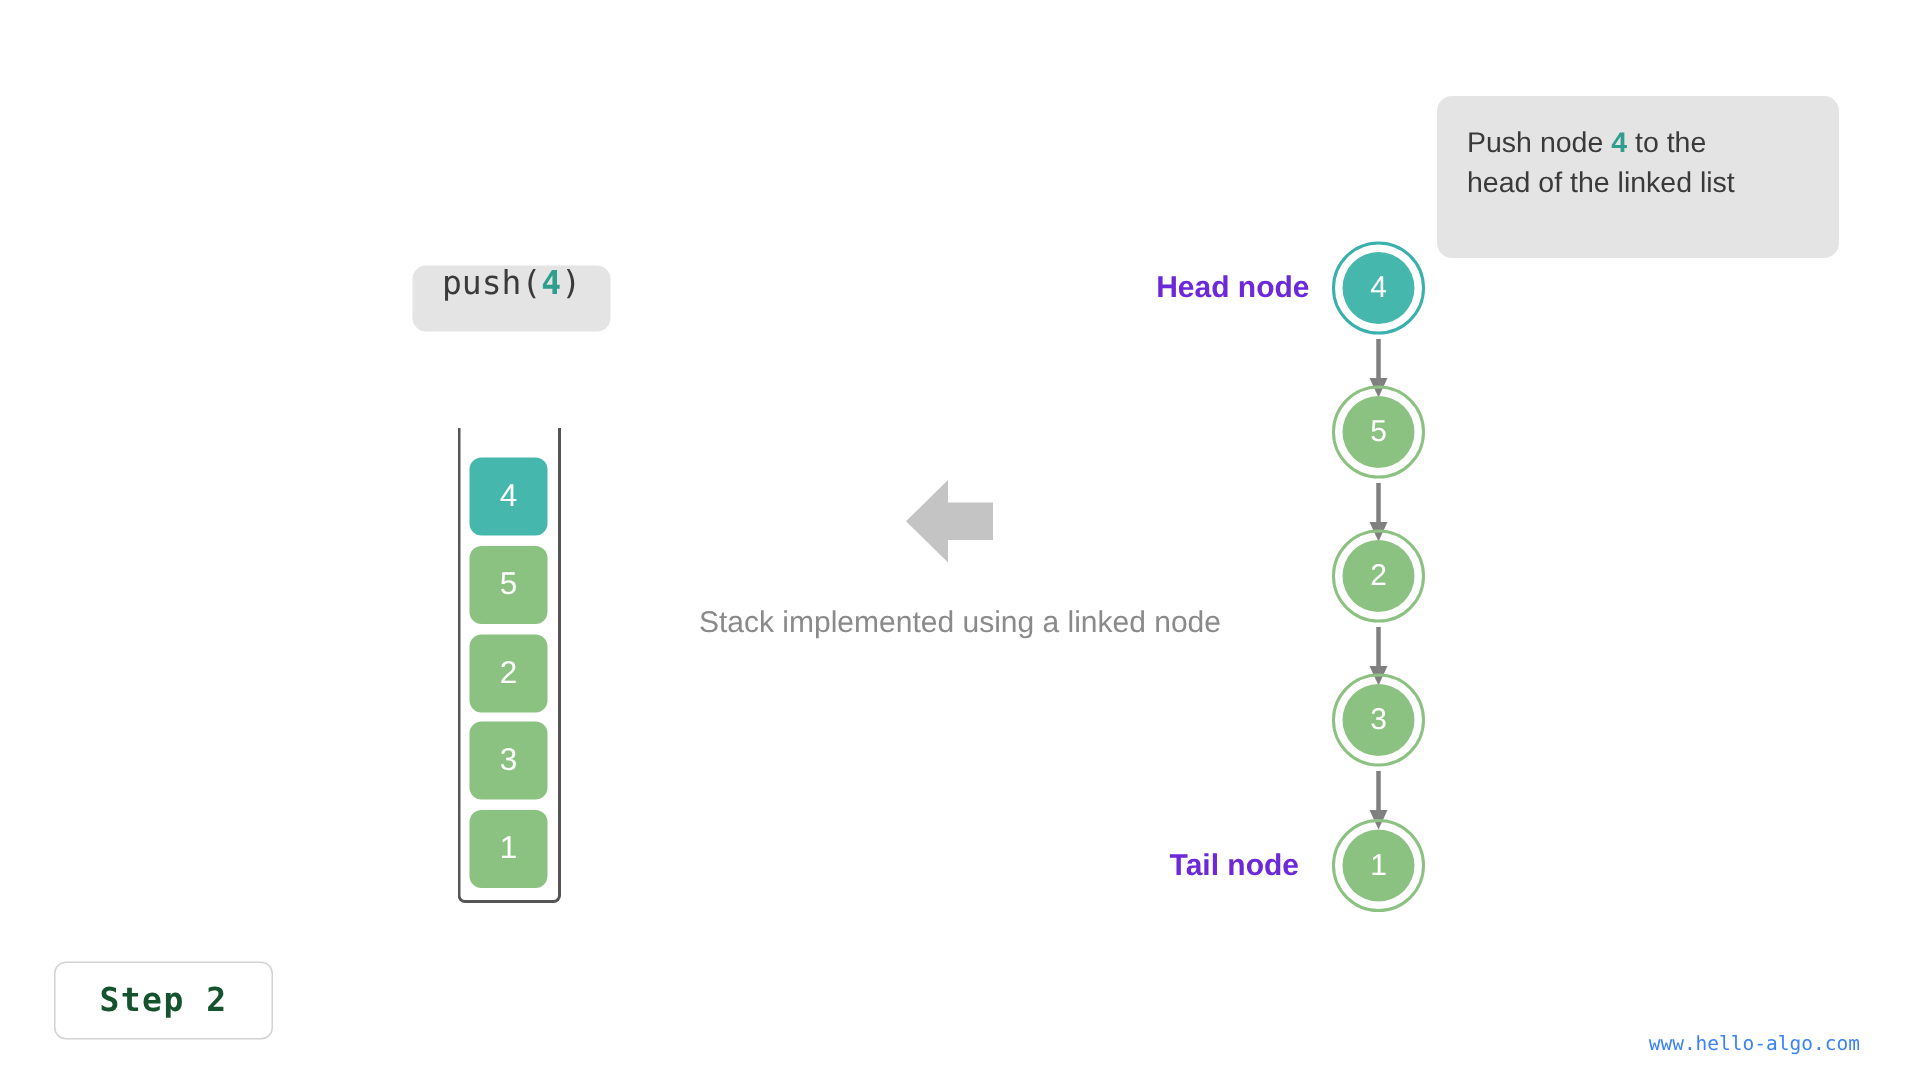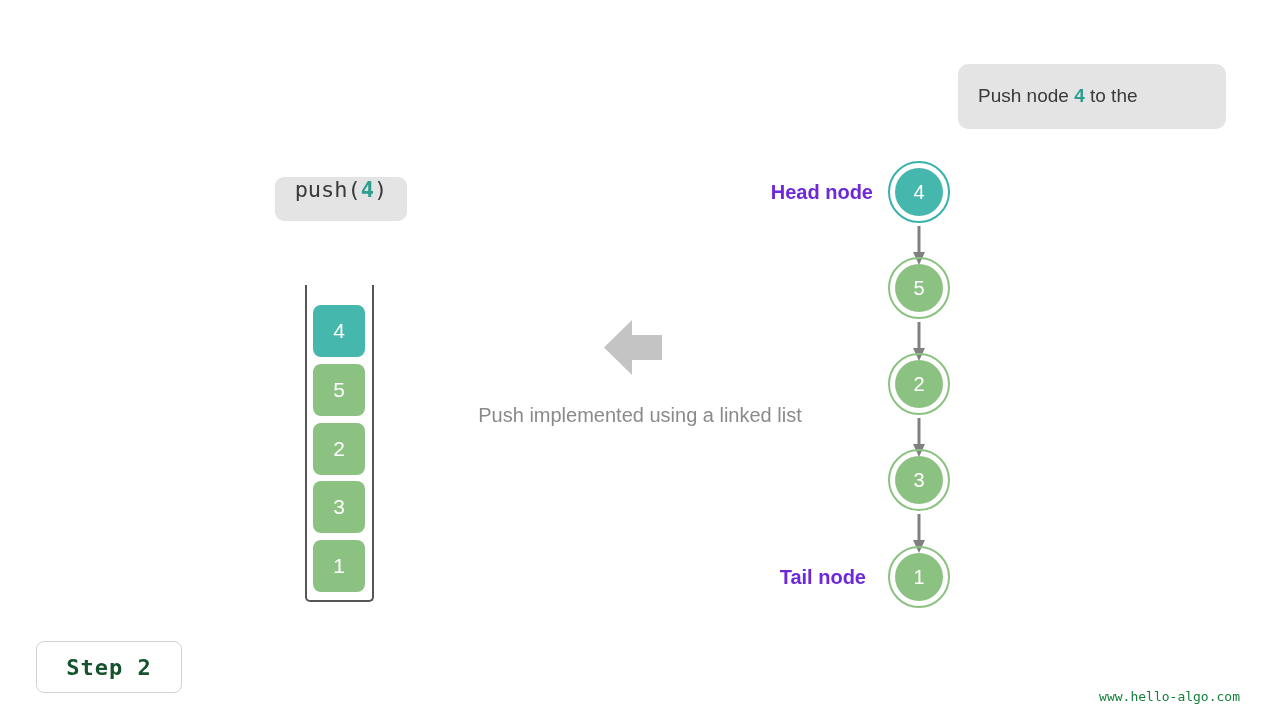--- a/index.html
+++ b/index.html
@@ -15,21 +15,21 @@
     font-family: "Liberation Sans", sans-serif;
   }
 
   
   #callout {
     position: absolute;
     left: 958px;
     top: 64px;
     width: 268px;
     box-sizing: border-box;
-    padding: 18px 20px 20px 20px;
+    padding: 18px 20px 36px 20px;
     background: #e4e4e4;
     border-radius: 10px;
     color: #3a3a3a;
     font-size: 19px;
     line-height: 27px;
   }
   #callout .accent {
     color: #2f9e8f;
     font-weight: bold;
   }
@@ -176,28 +176,29 @@
     letter-spacing: 1px;
   }
 
   
   #watermark {
     position: absolute;
     right: 40px;
     bottom: 16px;
     font-family: "DejaVu Sans Mono", monospace;
     font-size: 13px;
-    color: #15803d;
+    color: #3b82f6;
   }
 </style>
 </head>
 <body>
 
 <div id="callout">
   <span>Push node </span><span class="accent">4</span><span> to the</span><br>
+  <span>head of the linked list</span>
 </div>
 
 <div id="push-label">
   <span>push(</span>
     <span class="accent">4</span>
     <span>)</span>
 </div>
 
 <div id="stack-container"></div>
 
@@ -216,21 +217,21 @@
 <div class="stack-cell cell-green" style="top:540px;">
     <span>1</span>
   </div>
 
 <div id="middle-arrow">
   <svg width="58" height="57" viewBox="0 0 58 57" xmlns="http://www.w3.org/2000/svg">
     <polygon points="0,28.5 28,1 28,16 58,16 58,41 28,41 28,56" fill="#c4c4c4"></polygon>
   </svg>
 </div>
 
-<div id="caption">Push implemented using a linked list</div>
+<div id="caption">Stack implemented using a linked node</div>
 
 <div class="link-arrow" style="top:226px;">
   <svg width="14" height="40" viewBox="0 0 14 40" xmlns="http://www.w3.org/2000/svg">
     <line x1="7" y1="0" x2="7" y2="29" stroke="#808080" stroke-width="3"></line>
     <polygon points="7,39 1,26 13,26" fill="#808080"></polygon>
   </svg>
 </div>
 <div class="link-arrow" style="top:322px;">
   <svg width="14" height="40" viewBox="0 0 14 40" xmlns="http://www.w3.org/2000/svg">
     <line x1="7" y1="0" x2="7" y2="29" stroke="#808080" stroke-width="3"></line>

